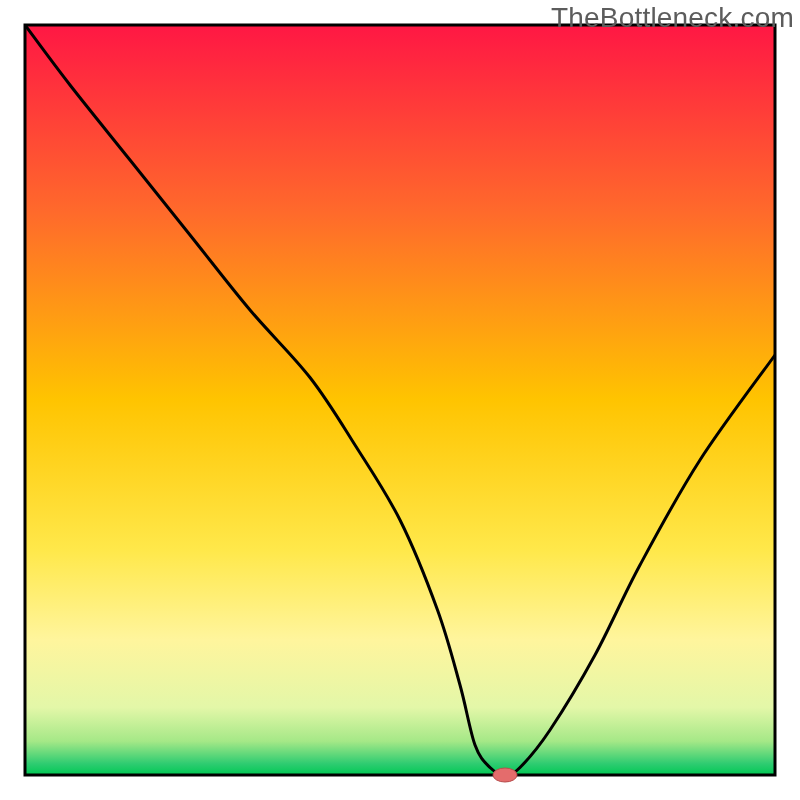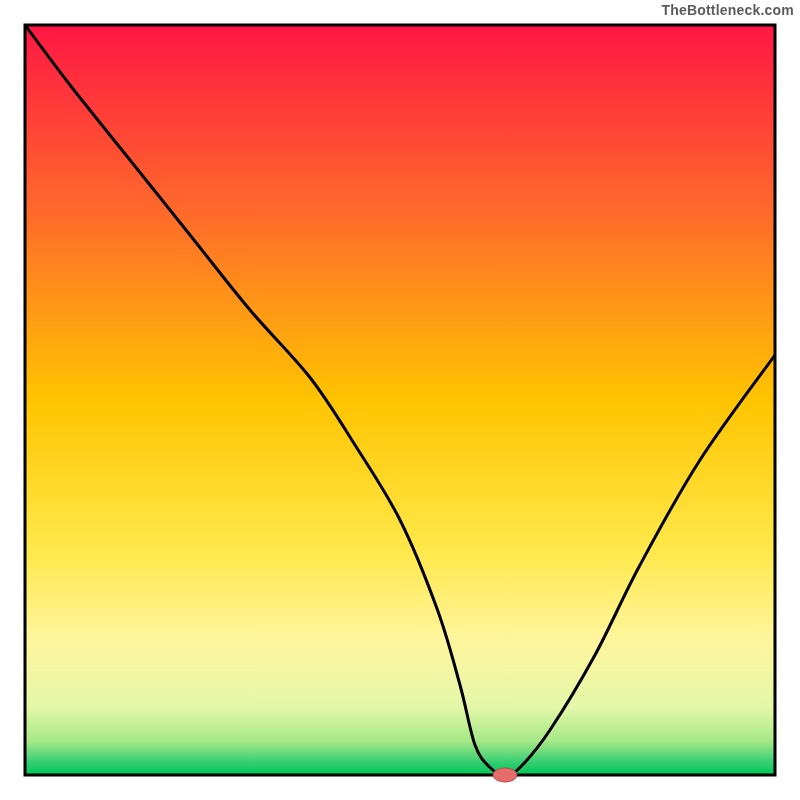--- a/index.html
+++ b/index.html
@@ -13,22 +13,22 @@
   .frame {
     position: relative;
     width: 800px;
     height: 800px;
     box-sizing: border-box;
   }
   .watermark {
     position: absolute;
     top: 2px;
     right: 6px;
-    font-size: 14px;
-    font-weight: 700;
+    font-size: 28px;
+    font-weight: 400;
     color: #5c5c5c;
     letter-spacing: 0.2px;
     z-index: 5;
   }
   svg {
     position: absolute;
     top: 0; left: 0;
     width: 800px;
     height: 800px;
   }

